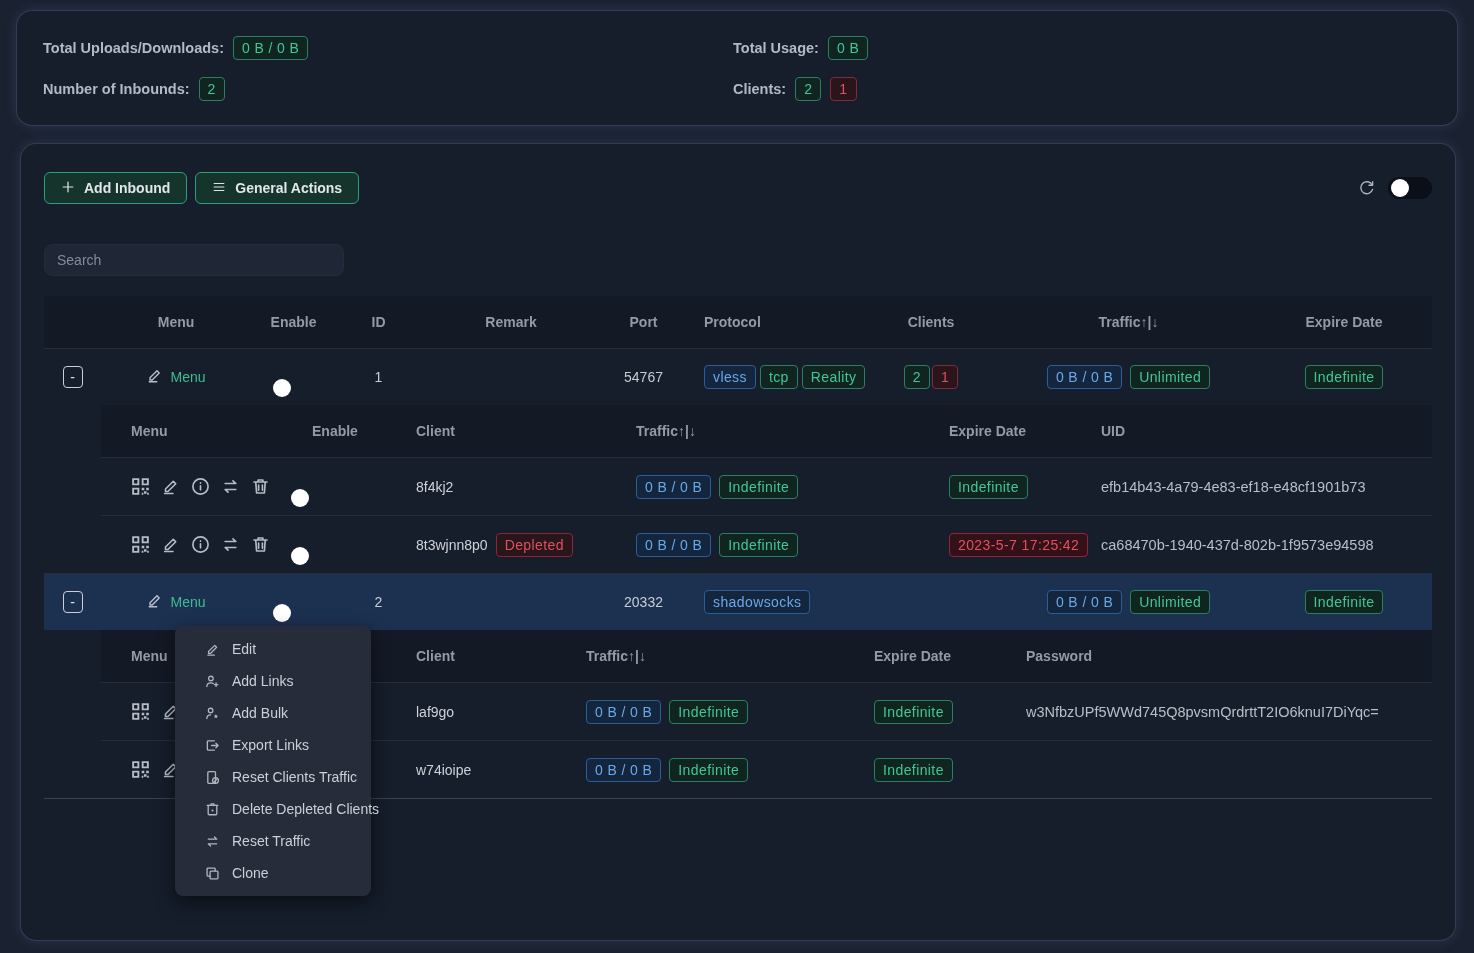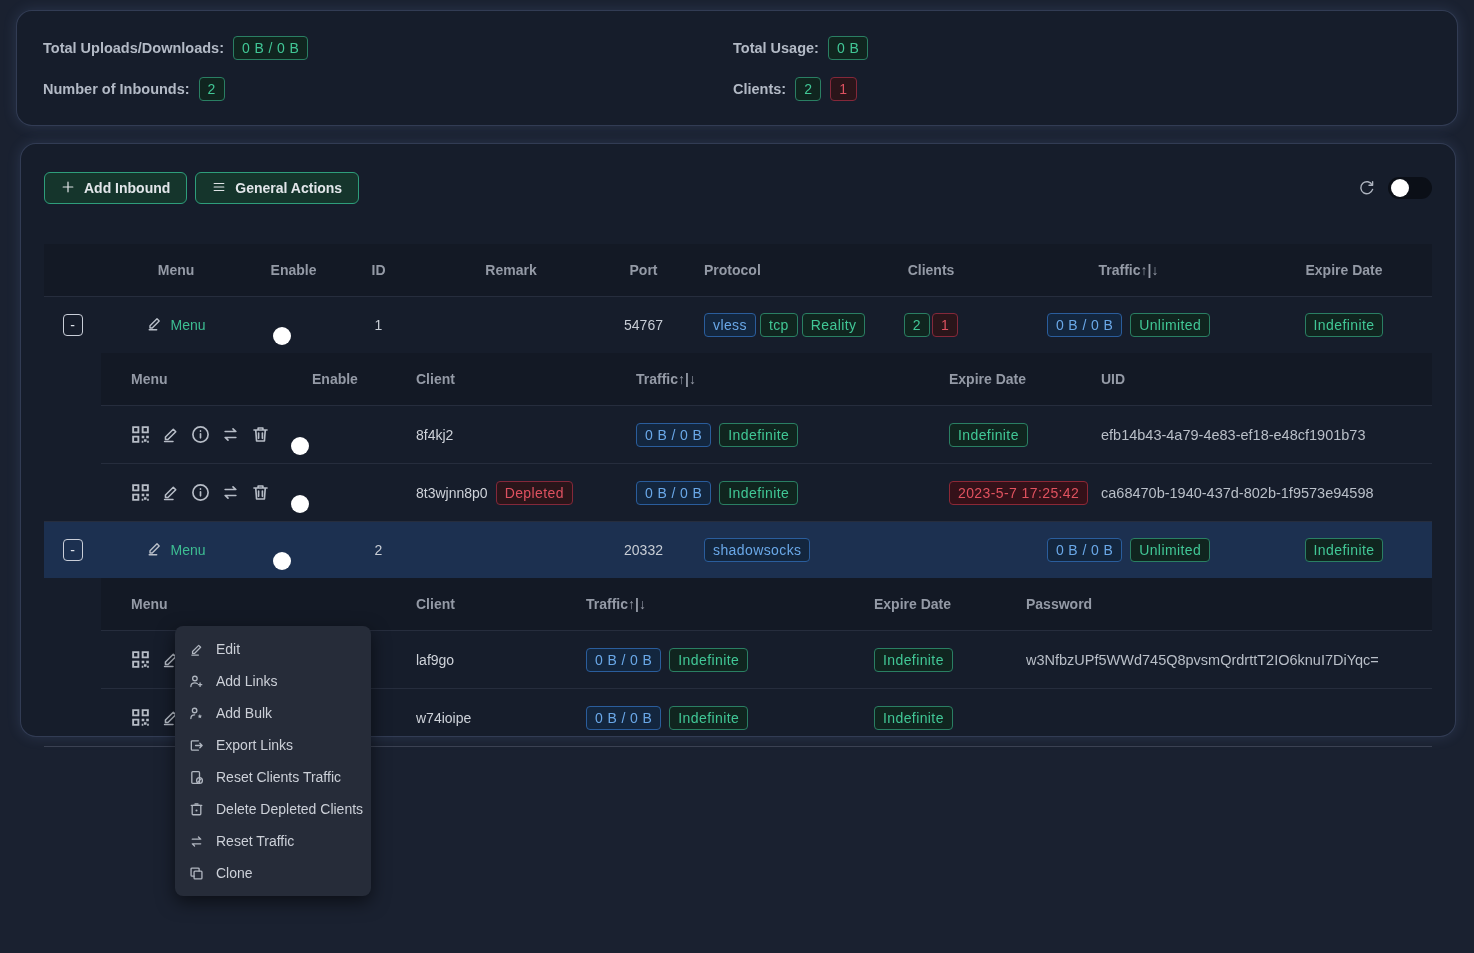--- a/index.html
+++ b/index.html
@@ -24,21 +24,21 @@
   .stat-label { color:#b3bac6; font-weight:700; font-size:14.5px; }
   .badge {
     display:inline-block; font-size:14px; line-height:1;
     padding:4px 8px; border-radius:4px; border:1px solid; letter-spacing:.4px;
   }
   .badge.green { color:#41c796; border-color:#2a7f63; background:#10251f; }
   .badge.red   { color:#dd5160; border-color:#84283a; background:#2a151a; }
   .badge.blue  { color:#6aa8e8; border-color:#2a5d9c; background:#13263e; }
   .badge.reddate { color:#e0525f; border-color:#8c2836; background:#341119; }
   
-  .main-card { position:absolute; left:20px; top:143px; width:1436px; height:594px; padding:28px 23px 0 23px; }
+  .main-card { position:absolute; left:20px; top:143px; width:1436px; height:798px; padding:28px 23px 0 23px; }
   .toolbar { display:flex; align-items:center; justify-content:space-between; margin-bottom:40px; }
   .toolbar-left { display:flex; gap:8px; }
   .btn {
     display:flex; align-items:center; gap:9px; height:32px; padding:0 16px;
     background:#15352c; border:1px solid #2e9e7b; border-radius:6px;
     color:#e2e6ea; font-size:14px; font-weight:600; cursor:pointer;
   }
   .btn svg { width:14px; height:14px; stroke:#dfe3e6; }
   .toolbar-right { display:flex; align-items:center; gap:12px; }
   .refresh-btn { width:18px; height:18px; color:#aeb4bf; cursor:pointer; }
@@ -80,21 +80,21 @@
   .nested .thead { height:52px; }
   .nested .nrow { height:58px; border-top:1px solid #262d3d; font-size:14px; color:#ced2d9; }
   .nested .cell { padding-left:30px; }
   .action-icons { display:flex; gap:11px; align-items:center; color:#b6bcc6; }
   .action-icons svg { width:19px; height:19px; cursor:pointer; }
   .client-name { display:flex; align-items:center; gap:8px;text-align:center; }
   .mono-val { color:#b9bfc8; font-size:14.5px; }
   .table-footer { border-top:1px solid #3a4152; height:22px; }
   
   .context-menu {
-    position:absolute; left:175px; top:626px; width:196px; padding:7px 0;
+    position:absolute; left:175px; top:626px; width:196px; padding:7px 16px;
     background:#262c39; border-radius:8px; box-shadow:0 6px 18px rgba(0,0,0,.55);
     z-index:50;
   }
   .cm-item { display:flex; align-items:center; gap:12px; height:32px; padding:0 14px; color:#ccd0d8; font-size:14px; cursor:pointer; white-space:nowrap; }
   .cm-item svg { width:15px; height:15px; flex:none; color:#b0b6c0; }
   .cm-item.danger, .cm-item.danger svg { color:#e0525f; }
   svg { fill:none; stroke:currentColor; stroke-width:1.4; stroke-linecap:round; stroke-linejoin:round; }
   svg .f { fill:currentColor; stroke:none; }
 </style>
 </head>
@@ -145,20 +145,21 @@
             <path d="M14.6 10.4A6 6 0 1 1 14.2 6"></path>
             <path d="M14.6 2.6v3.6h-3.6"></path>
           </svg>
       </span>
       <span class="switch off">
           <span class="knob"></span>
         </span>
     </div>
   </div>
 
+  <input class="search-input" placeholder="Search" style="">
 
   <div>
     <div class="thead main-grid">
       <div></div>
       <div>Menu</div>
       <div>Enable</div>
       <div>ID</div>
       <div>Remark</div>
       <div>Port</div>
       <div class="col-protocol">Protocol</div>

